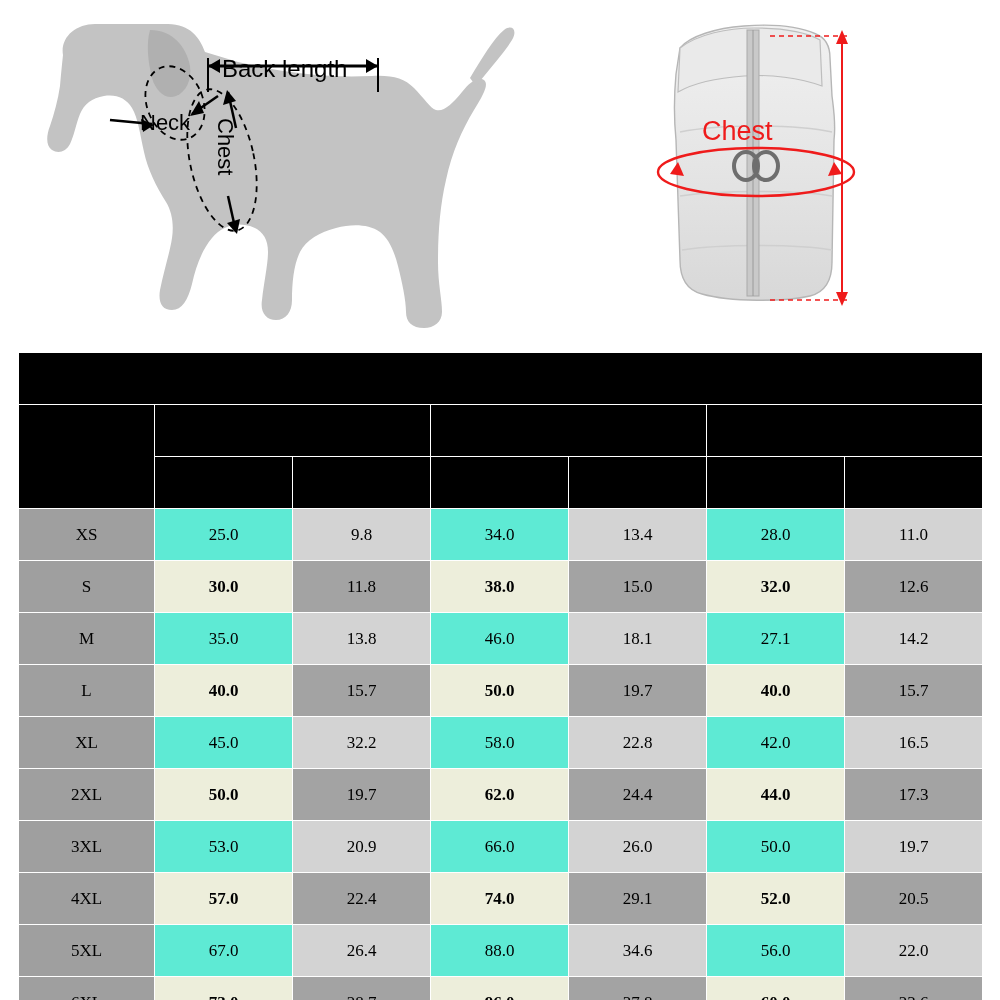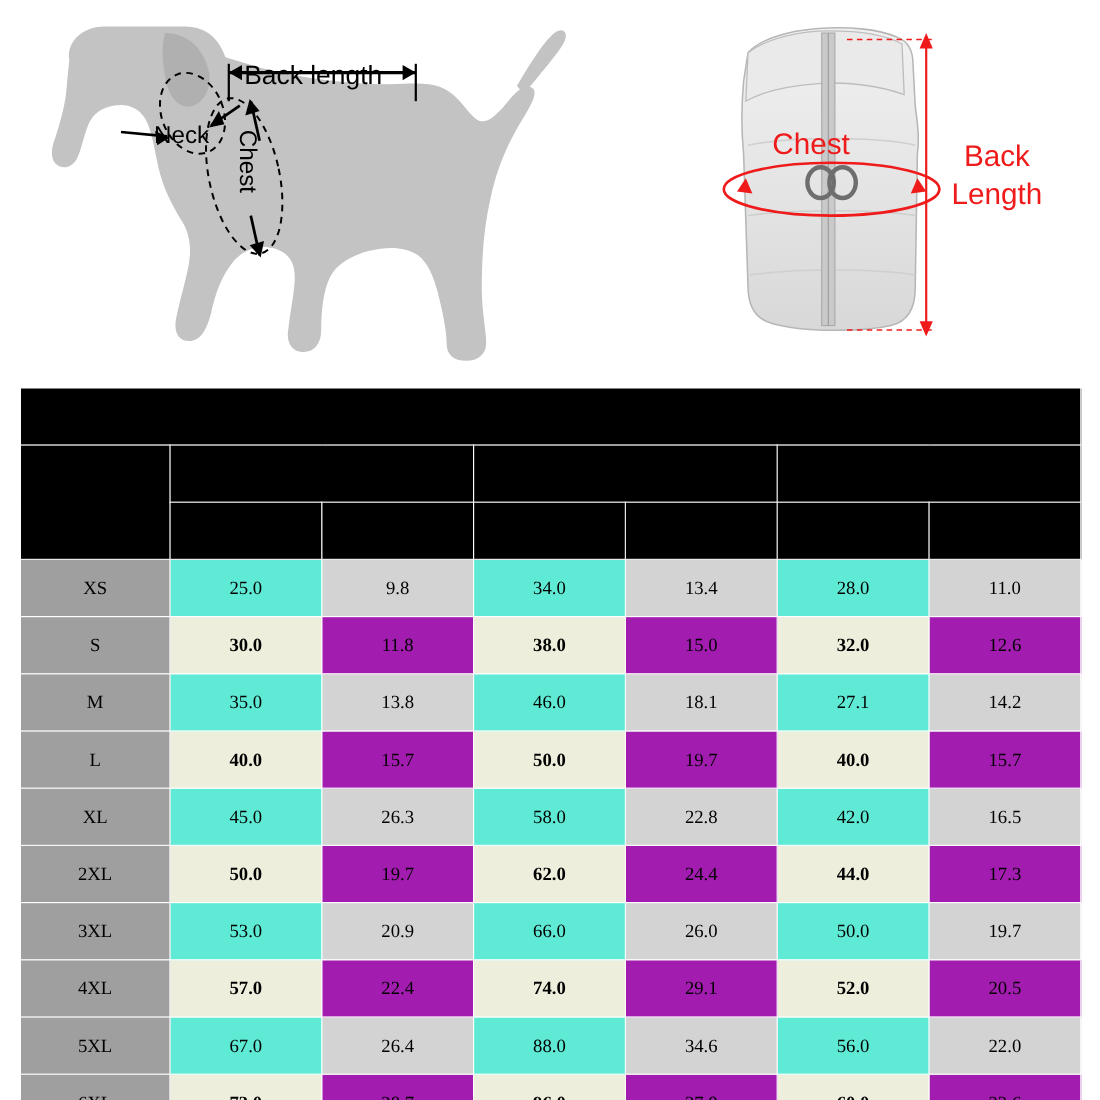--- a/index.html
+++ b/index.html
@@ -144,21 +144,21 @@
     background: #5eead4;
   }
   .cell-gray {
     background: #d3d3d3;
   }
   .cell-cream-alt {
     background: #edeedb;
     font-weight: bold;
   }
   .cell-gray-alt {
-    background: #a21caf;
+    background: #a3a3a3;
   }
 
   
   col.c-size { width: 136px; }
   col.c-val  { width: 138px; }
 </style>
 </head>
 <body>
 
 <div class="illustrations">
@@ -280,24 +280,20 @@
       <path d="M214 162 l8 12 l-14 2 z" fill="#ef1b1b"></path>
 
       <line x1="222" y1="36" x2="222" y2="300" stroke="#ef1b1b" stroke-width="2"></line>
       <path d="M222 30 l-6 14 l12 0 z" fill="#ef1b1b"></path>
       <path d="M222 306 l-6 -14 l12 0 z" fill="#ef1b1b"></path>
       <line x1="150" y1="36" x2="230" y2="36" stroke="#ef1b1b" stroke-width="1.4" stroke-dasharray="5 4"></line>
       <line x1="150" y1="300" x2="230" y2="300" stroke="#ef1b1b" stroke-width="1.4" stroke-dasharray="5 4"></line>
     </svg>
 
     <div class="vest-label vest-label-chest">Chest</div>
-    <div class="vest-label vest-label-back">
-      <span>Back</span><br>
-      <span>Length</span>
-    </div>
   </div>
 </div>
 
 <div class="table-wrap">
   <table class="size-table">
     <colgroup>
       <col class="c-size">
         <col class="c-val">
         <col class="c-val">
         <col class="c-val">
@@ -355,21 +351,21 @@
           <td class="cell-cream-alt">40.0</td>
           <td class="cell-gray-alt">15.7</td>
           <td class="cell-cream-alt">50.0</td>
           <td class="cell-gray-alt">19.7</td>
           <td class="cell-cream-alt">40.0</td>
           <td class="cell-gray-alt">15.7</td>
         </tr>
         <tr>
           <td class="cell-size">XL</td>
           <td class="cell-cream">45.0</td>
-          <td class="cell-gray">26.3</td>
+          <td class="cell-gray">32.2</td>
           <td class="cell-cream">58.0</td>
           <td class="cell-gray">22.8</td>
           <td class="cell-cream">42.0</td>
           <td class="cell-gray">16.5</td>
         </tr>
         <tr>
           <td class="cell-size">2XL</td>
           <td class="cell-cream-alt">50.0</td>
           <td class="cell-gray-alt">19.7</td>
           <td class="cell-cream-alt">62.0</td>

